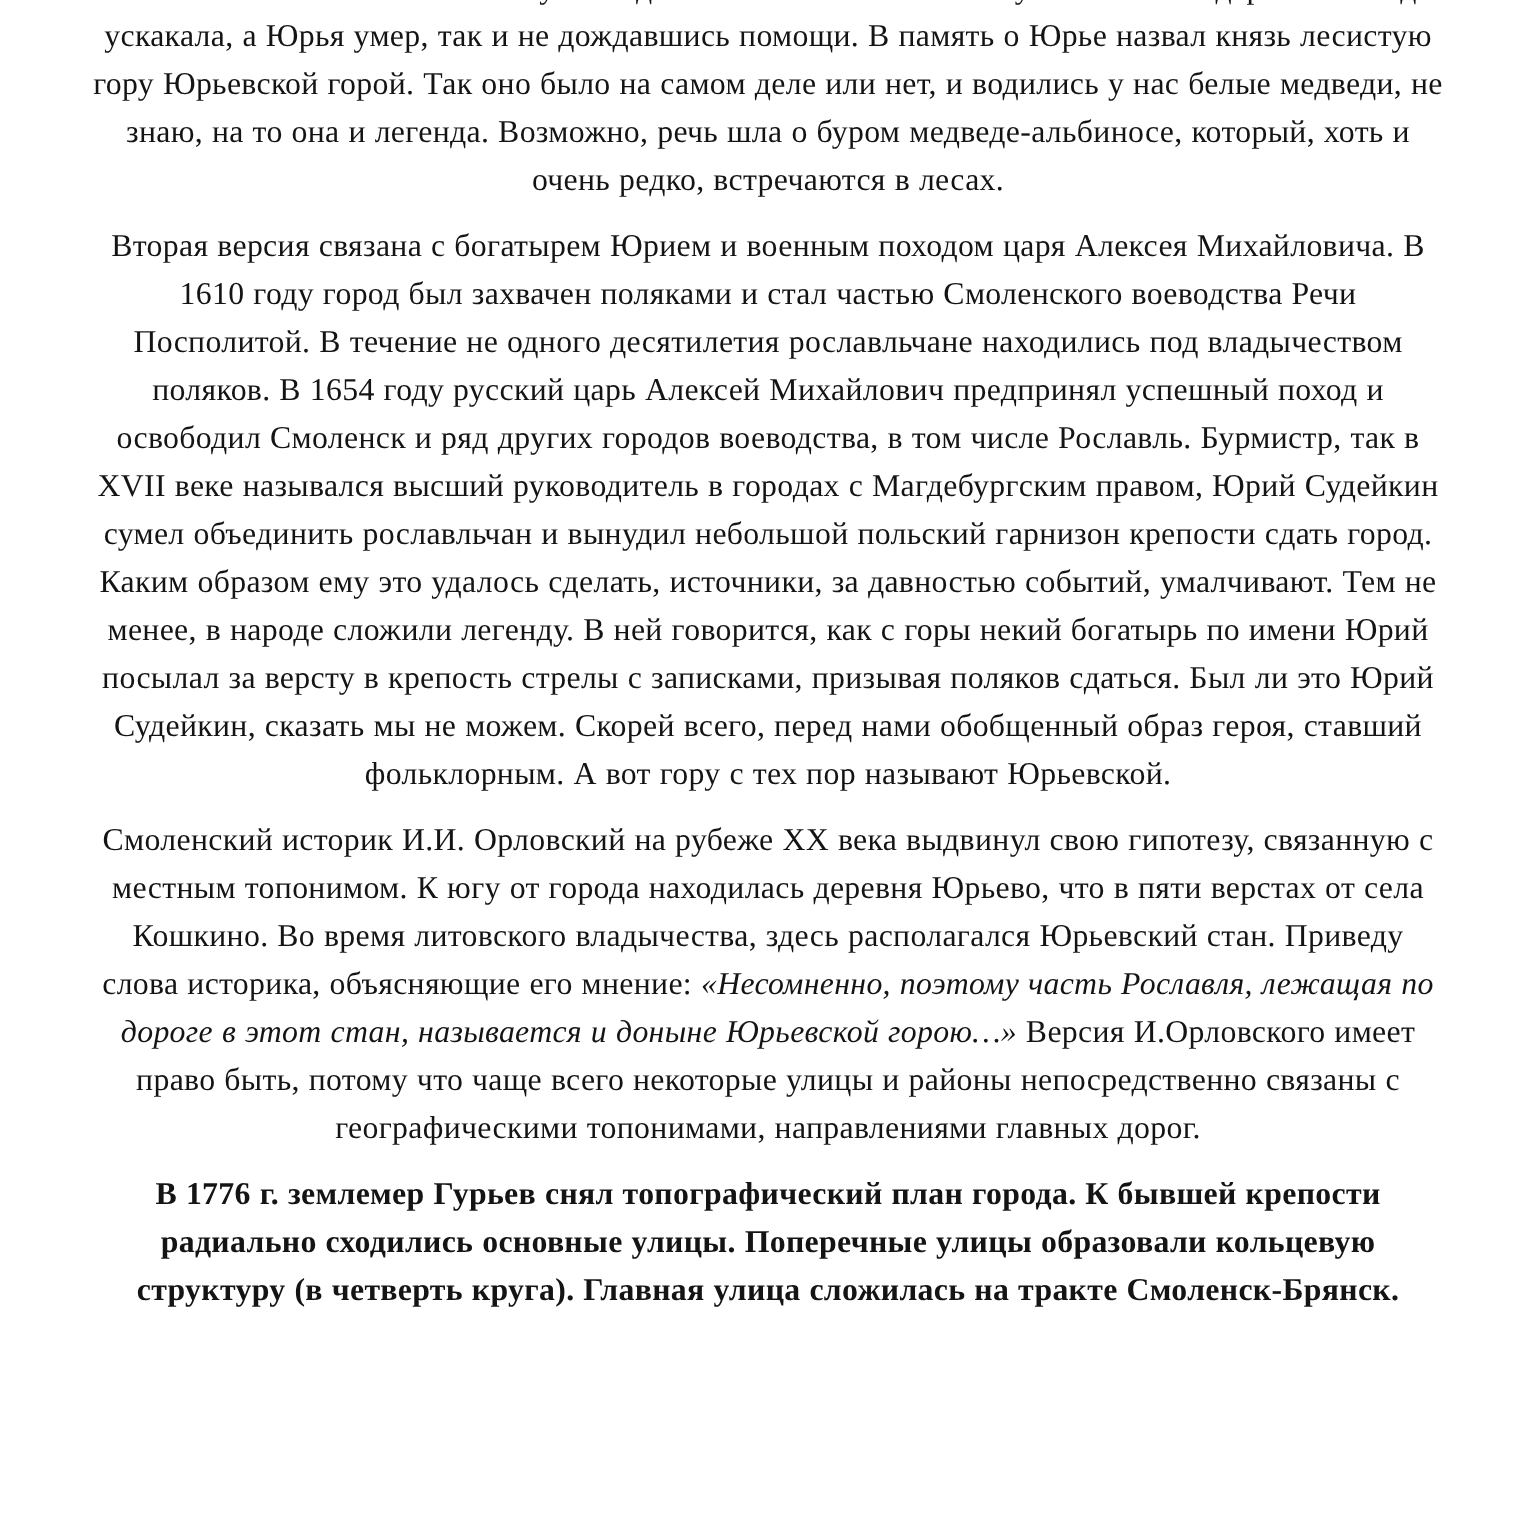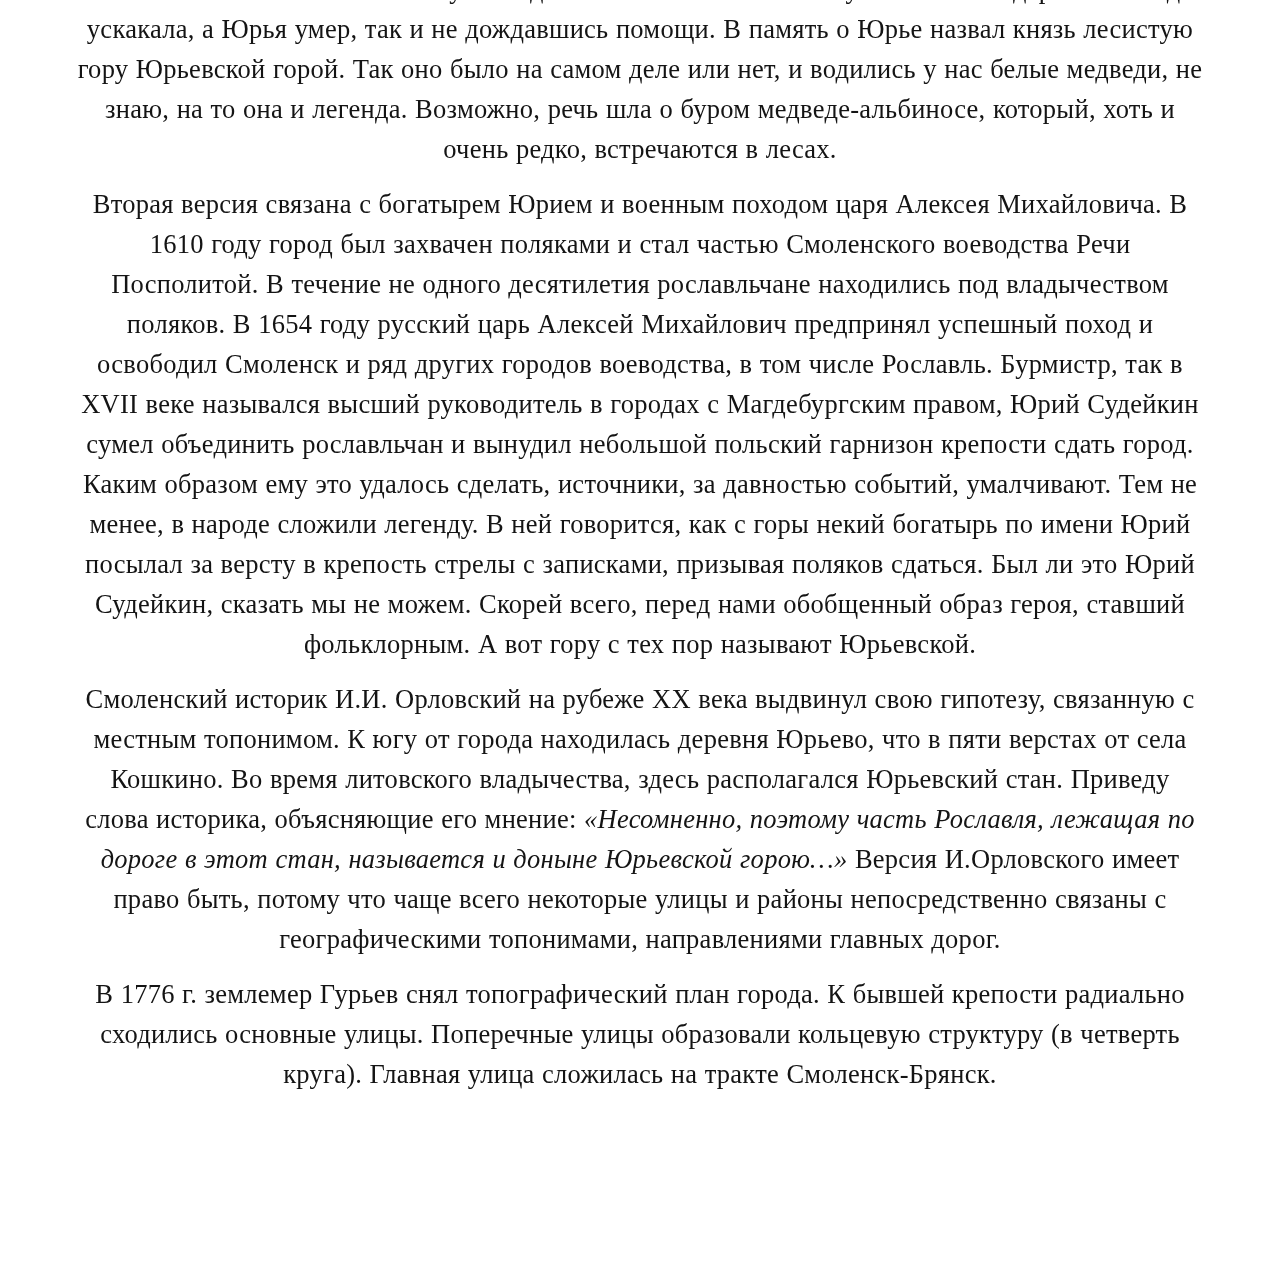--- a/index.html
+++ b/index.html
@@ -32,21 +32,21 @@
   .para {
     font-size: 26.5px;
     line-height: 40px;
     text-align: center;
     text-align-last: center;
     margin: 0 0 15px 0;
     letter-spacing: 0.01em;
     word-spacing: 0.02em;
     hyphens: none;
   }
-  .para:last-child { margin-bottom: 0; }
+  .para:last-child { margin-bottom: 0; font-weight: bold; }
   .quote-italic {
     font-style: italic;
   }
 </style>
 </head>
 <body>
 
 <div id="page">
   <div id="column">
 

